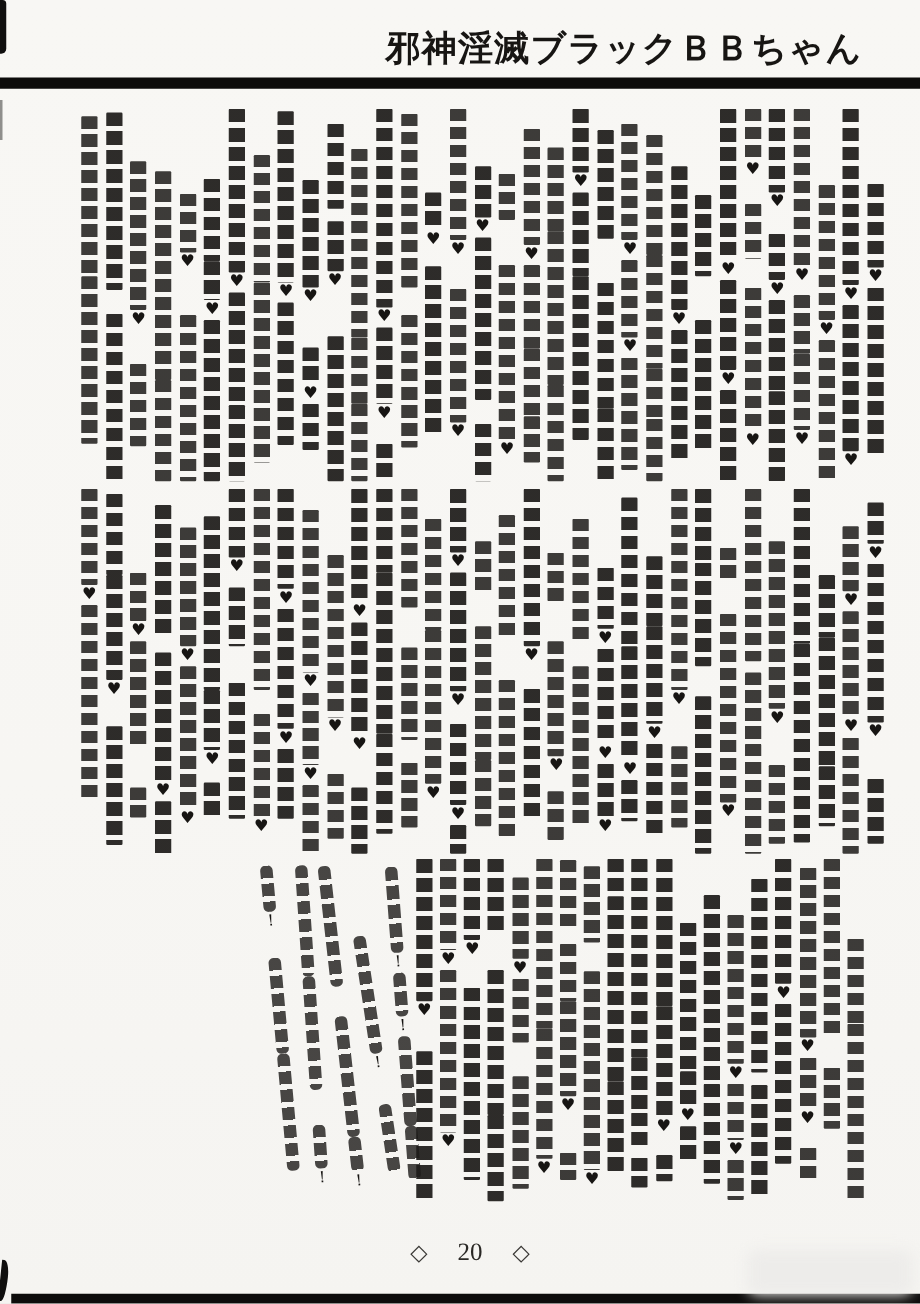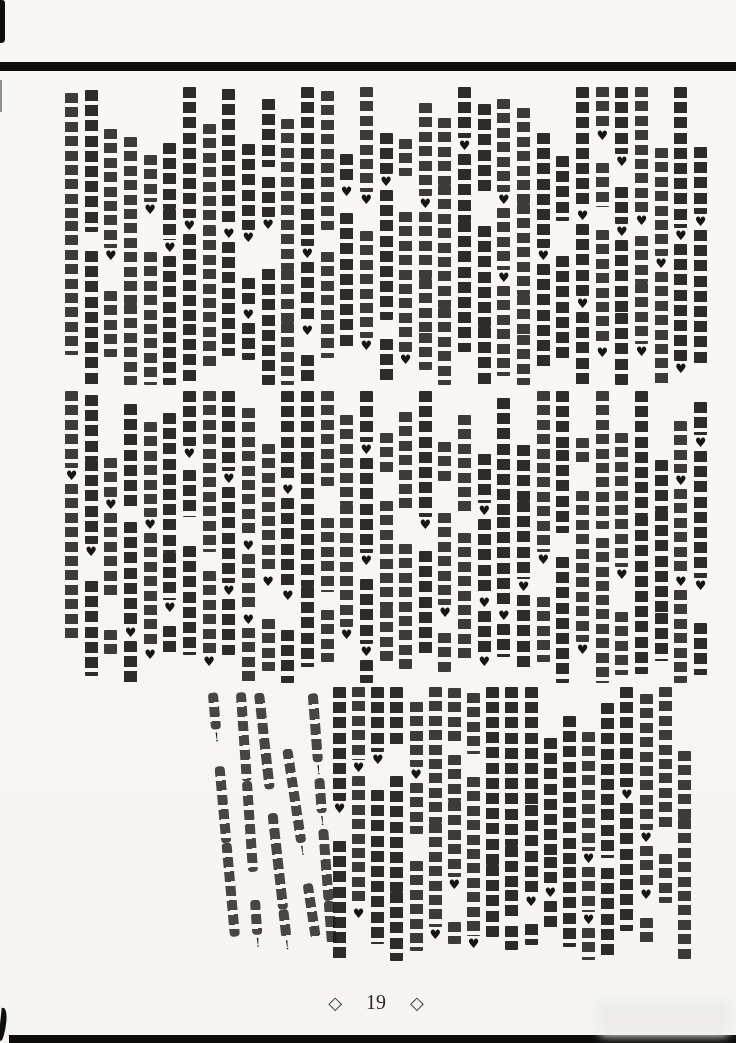--- a/index.html
+++ b/index.html
@@ -100,20 +100,21 @@
   .art-bl   { left: 0; top: 1008px; width: 6px; height: 33px;
               border-radius: 0 70% 60% 0 / 0 40% 60% 0; transform: rotate(6deg); }
   .smudge   { position: absolute; left: 598px; top: 1000px; width: 132px; height: 36px;
               background: #edecea; filter: blur(5px); border-radius: 8px; }
 </style>
 </head>
 <body>
 
 <div class="page">
 
+  <div class="title">邪神淫滅ブラックＢＢちゃん</div>
   <div class="rule header-rule"></div>
 
   <div class="band" id="band-1" title="Dense vertical-written Japanese dialogue (explicit adult doujinshi text). Content intentionally not transcribed; rendered as redacted glyph columns matching the original layout.">
       <div class="col">
         <div class="sp" style="height: 64px;"></div>
         <div class="stripe" style="height: 72px;"></div>
         <div class="glyph" style="height: 16px;">♥</div>
         <div class="stripe" style="height: 141px;"></div>
         <div class="sp" style="height: 26px;"></div>
       </div>
@@ -780,21 +781,21 @@
         <div class="glyph" style="height: 16px;">！</div>
         <div class="sp" style="height: 22px;"></div>
         <div class="stripe" style="height: 82px;"></div>
         <div class="stripe" style="height: 100px;"></div>
         <div class="sp" style="height: 27px;"></div>
       </div>
     </div>
 
   <div class="footer">
     <span class="diamond">◇</span>
-    <span class="num">19</span>
+    <span class="num">20</span>
     <span class="diamond">◇</span>
   </div>
   <div class="rule footer-rule"></div>
 
   <div class="artifact art-tl"></div>
   <div class="artifact art-l2"></div>
   <div class="artifact art-bl"></div>
   <div class="smudge"></div>
 
 </div>

